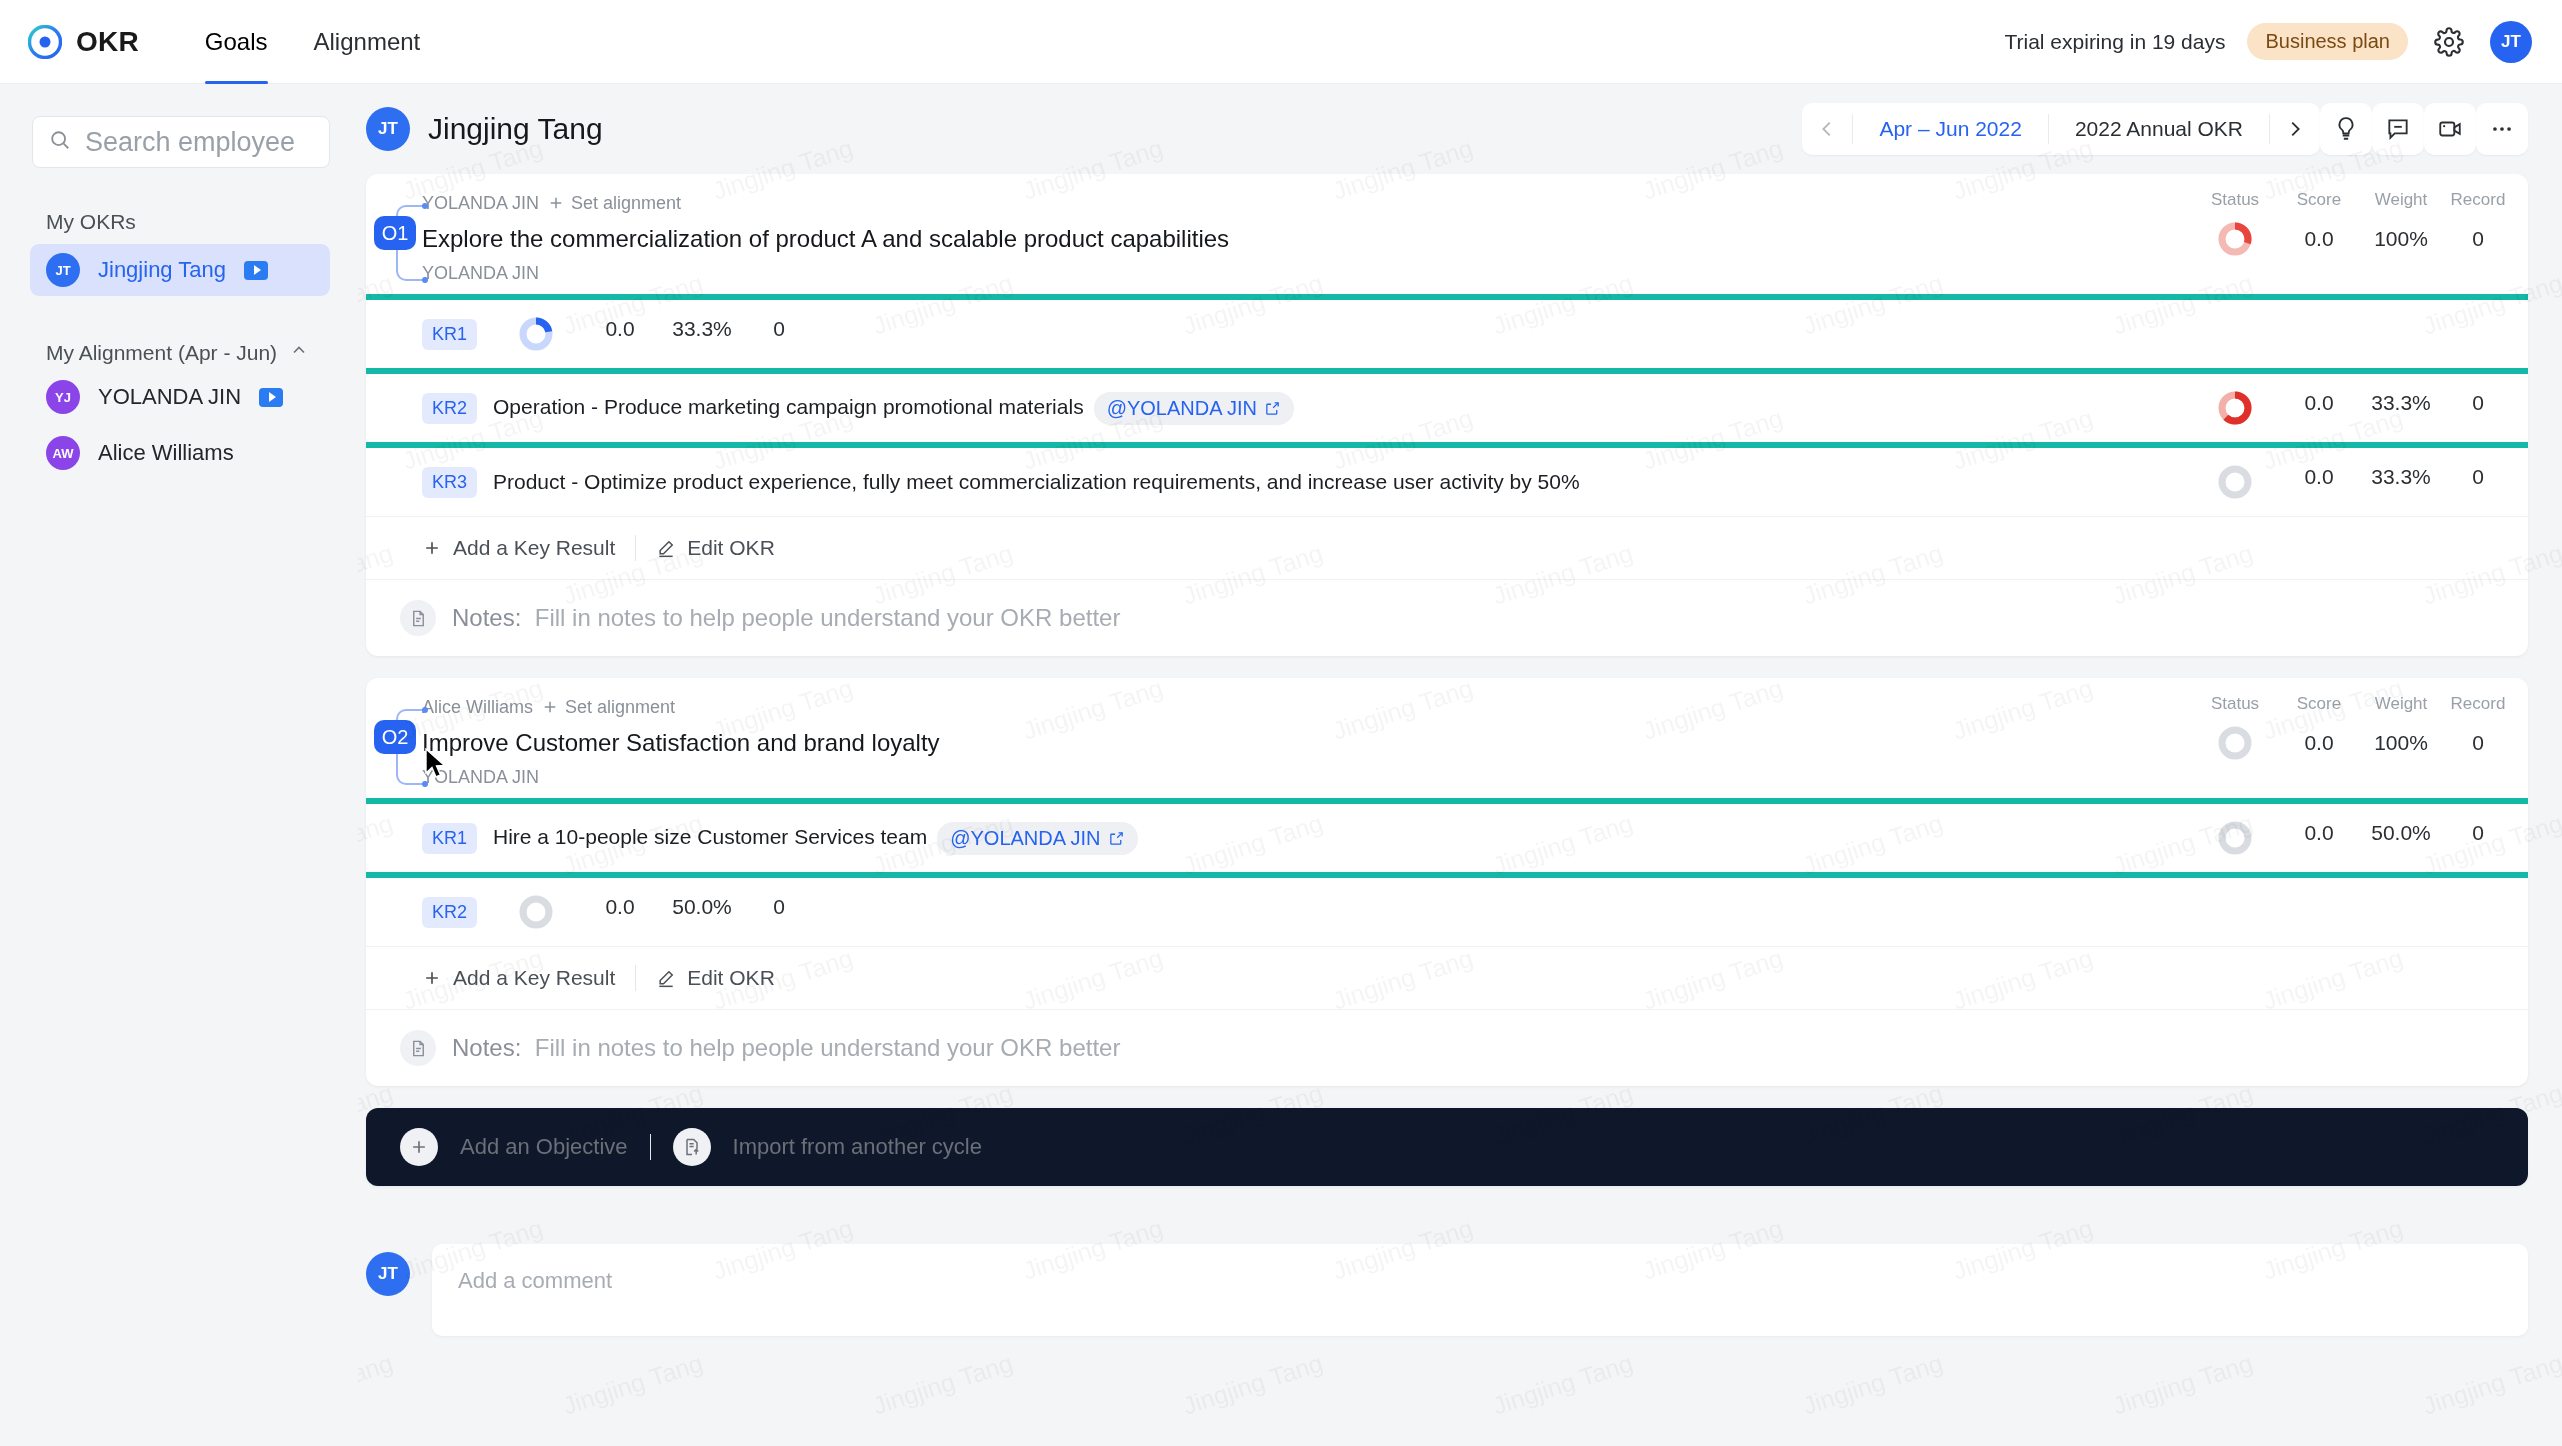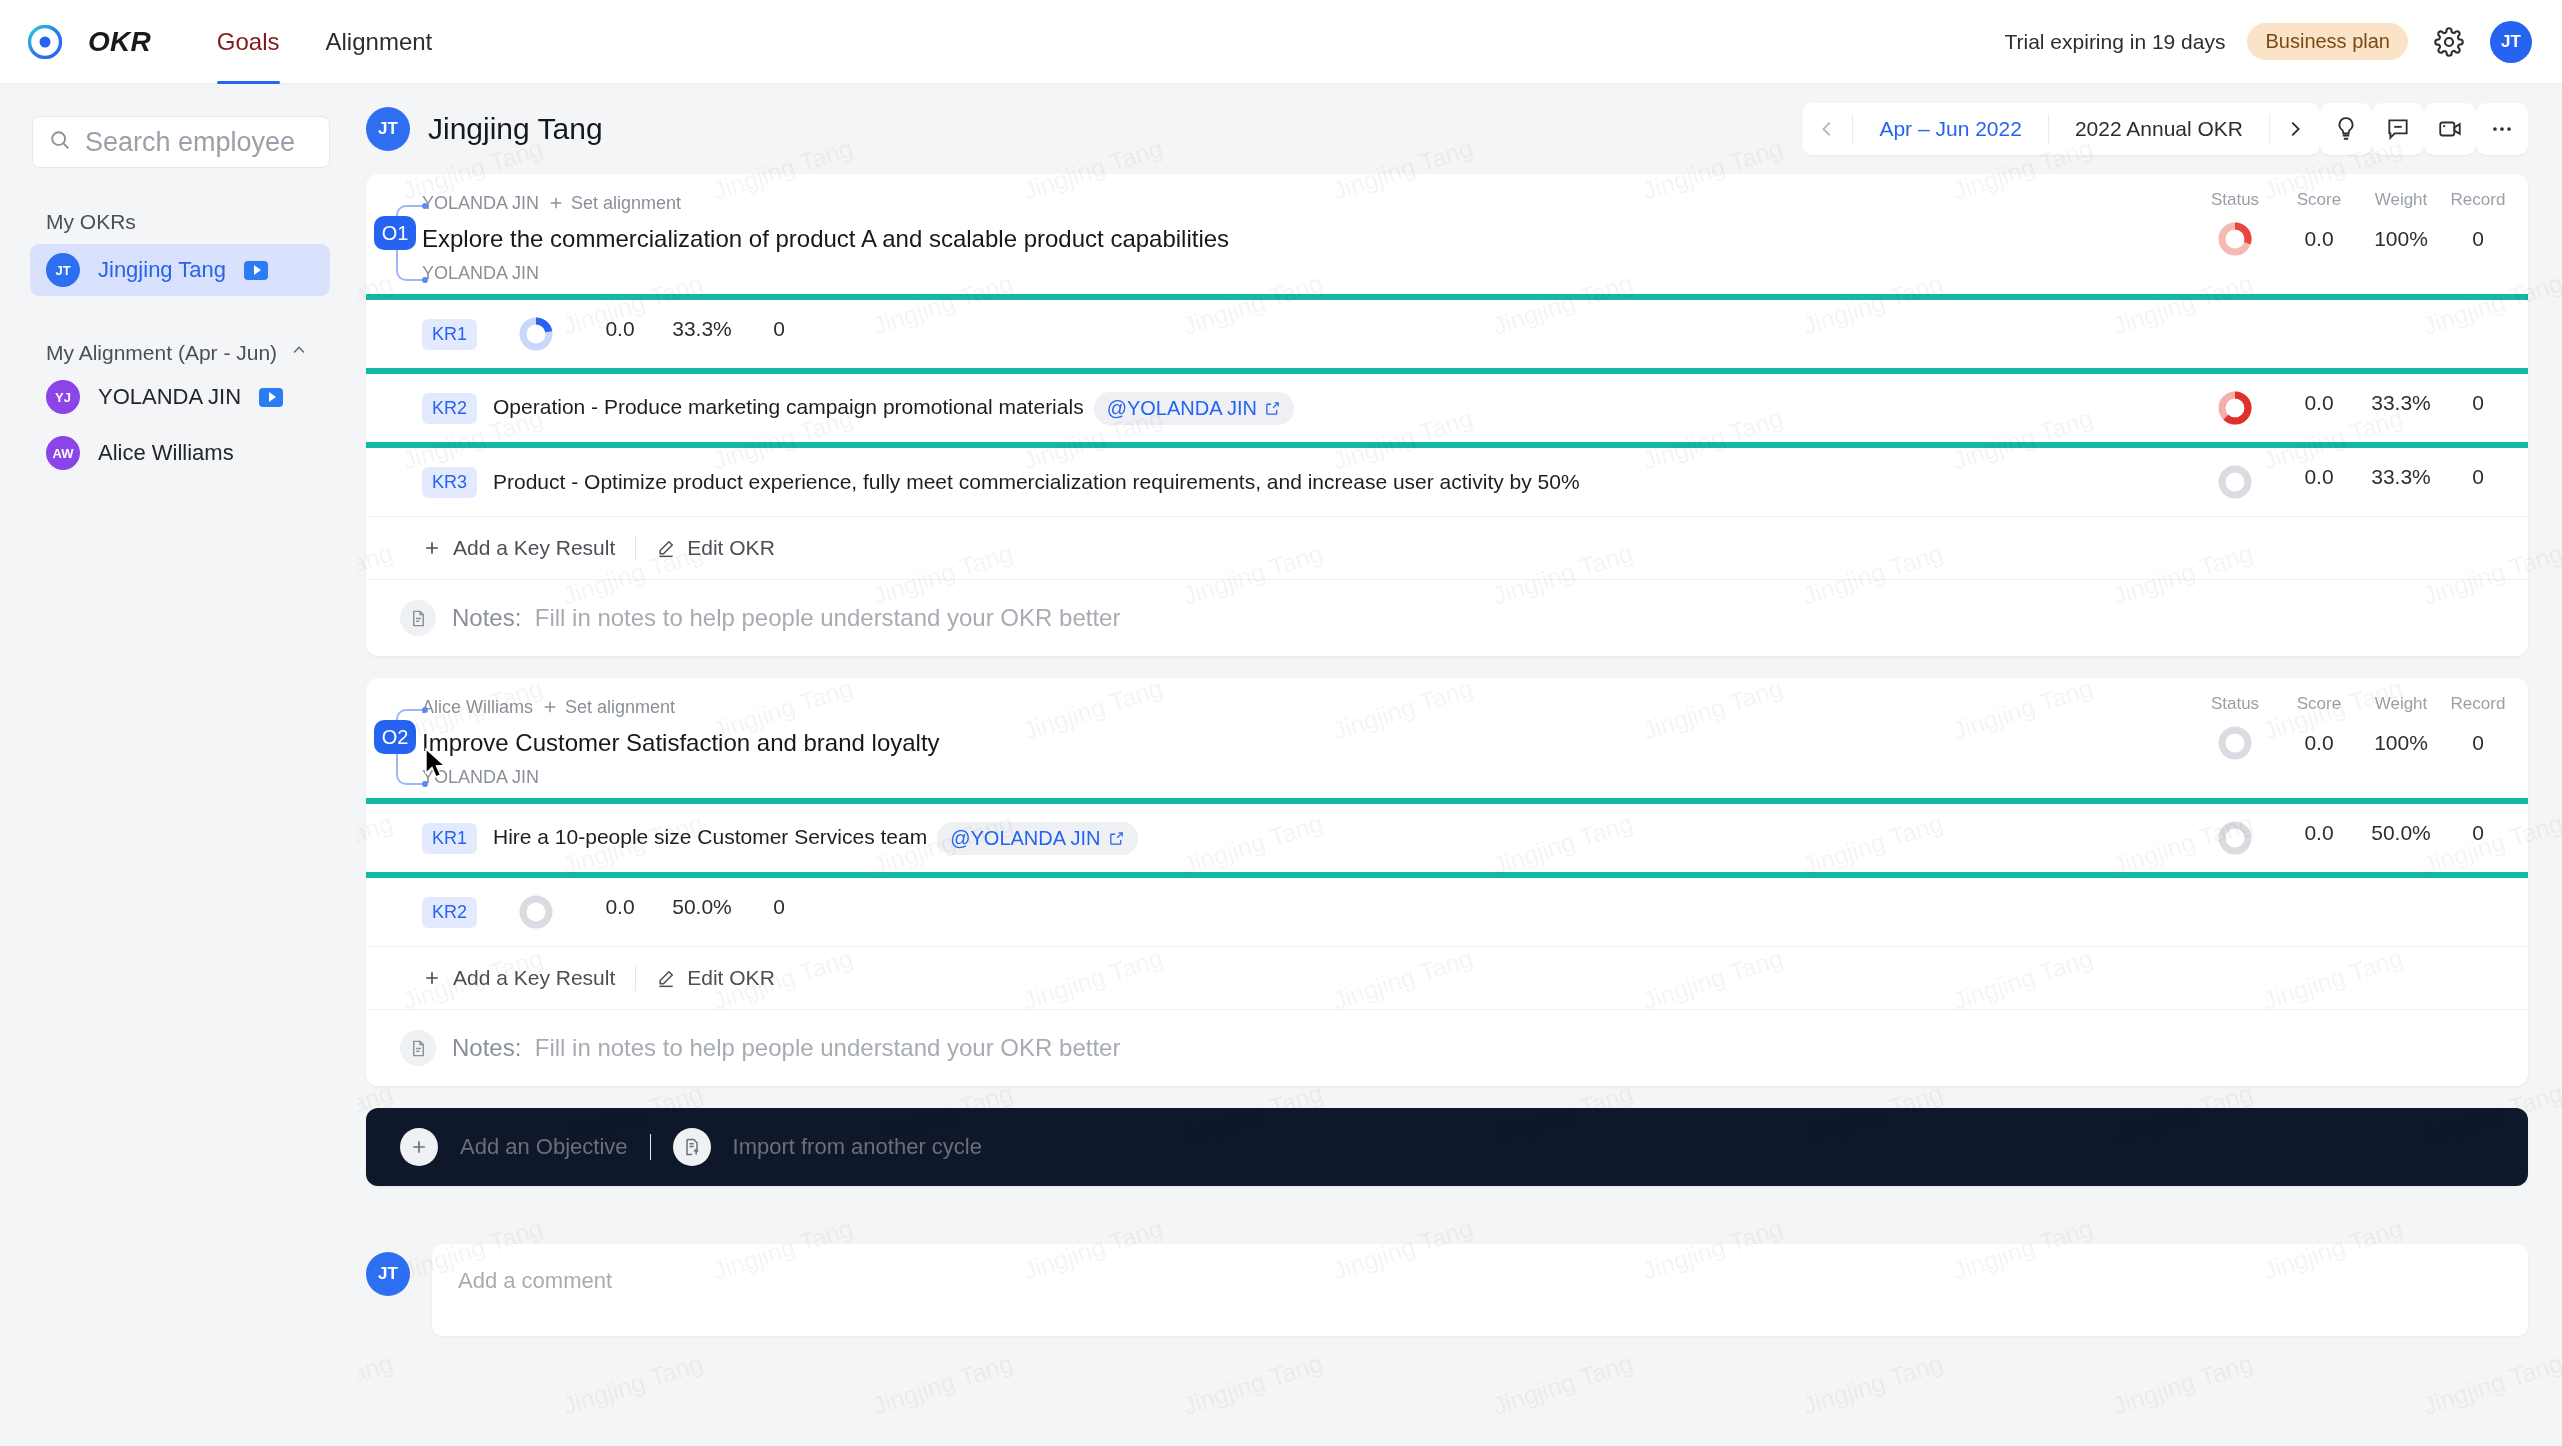--- a/index.html
+++ b/index.html
@@ -27,29 +27,29 @@
   }
 
   
   .topbar {
     position: absolute; top: 0; left: 0; right: 0; height: 84px;
     background: #ffffff;
     border-bottom: 1px solid #eceef1;
     display: flex; align-items: center;
     z-index: 20;
   }
-  .brand { display: flex; align-items: center; gap: 26px; margin-left: 28px; font-style: italic; }
+  .brand { display: flex; align-items: center; gap: 14px; margin-left: 28px; }
   .brand-logo { width: 34px; height: 34px; }
   .brand-name { font-size: 28px; font-weight: 600; color: #1a1a1a; letter-spacing: .2px; }
   .nav { display: flex; align-items: center; gap: 10px; margin-left: 48px; height: 84px; }
   .nav-item {
     font-size: 24px; color: #2b2f33; padding: 0 18px; height: 84px;
     display: flex; align-items: center; position: relative; cursor: pointer;
   }
-  .nav-item.active { color: #7f1d1d; font-weight: 500; }
+  .nav-item.active { color: #000000; font-weight: 500; }
   .nav-item.active::after {
     content: ""; position: absolute; left: 18px; right: 18px; bottom: 0; height: 3px;
     background: #2563f0; border-radius: 2px;
   }
   .top-right { margin-left: auto; display: flex; align-items: center; gap: 22px; margin-right: 30px; }
   .trial-text { font-size: 21px; color: #2b2f33; }
   .plan-badge {
     background: #fbe3c7; color: #7a4a14; font-size: 20px;
     padding: 7px 18px; border-radius: 20px; white-space: nowrap;
   }

